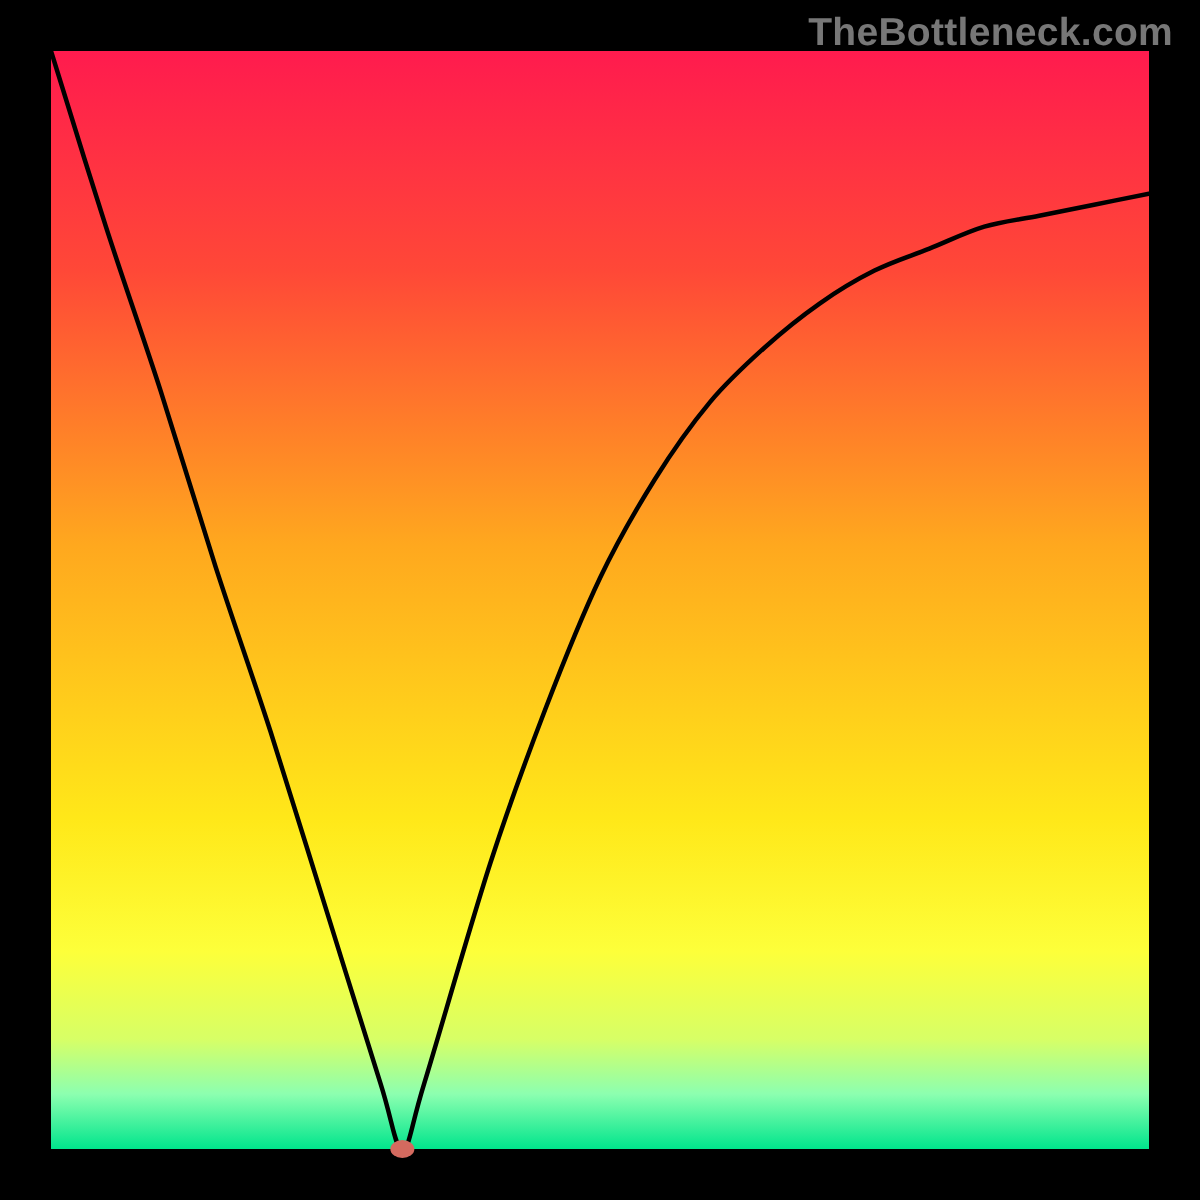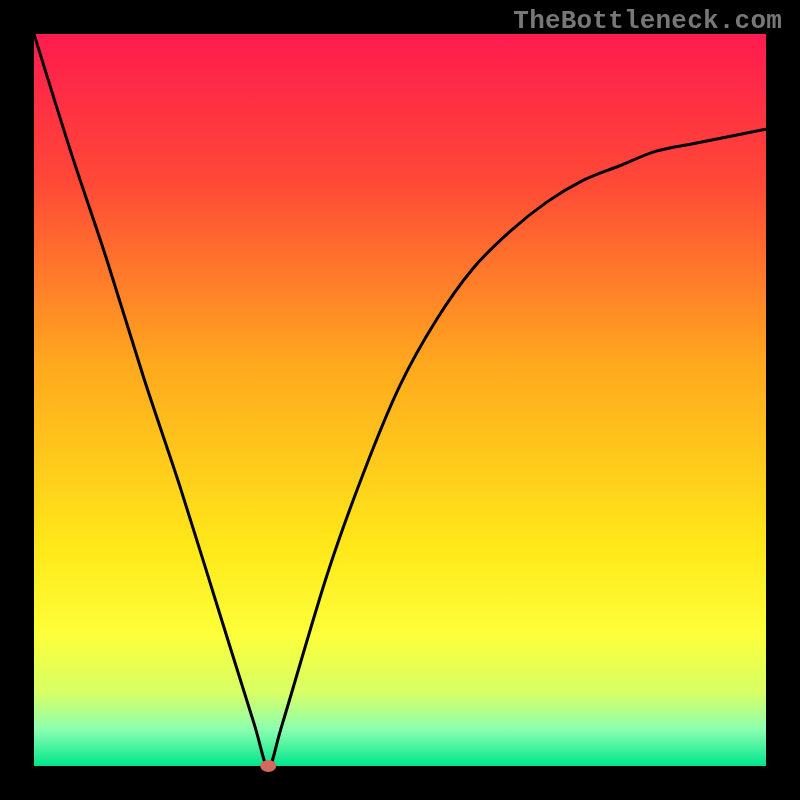--- a/index.html
+++ b/index.html
@@ -15,21 +15,21 @@
     left: 0;
     top: 0;
     width: 800px;
     height: 800px;
     background: #000000;
   }
   .watermark {
     position: absolute;
     top: 6px;
     right: 18px;
-    font-family: Liberation Mono, monospace;
+    font-family: Liberation Sans, sans-serif;
     font-size: 26px;
     font-weight: 600;
     letter-spacing: 0.2px;
     color: #777777;
     user-select: none;
   }
   svg {
     position: absolute;
     left: 0;
     top: 0;

